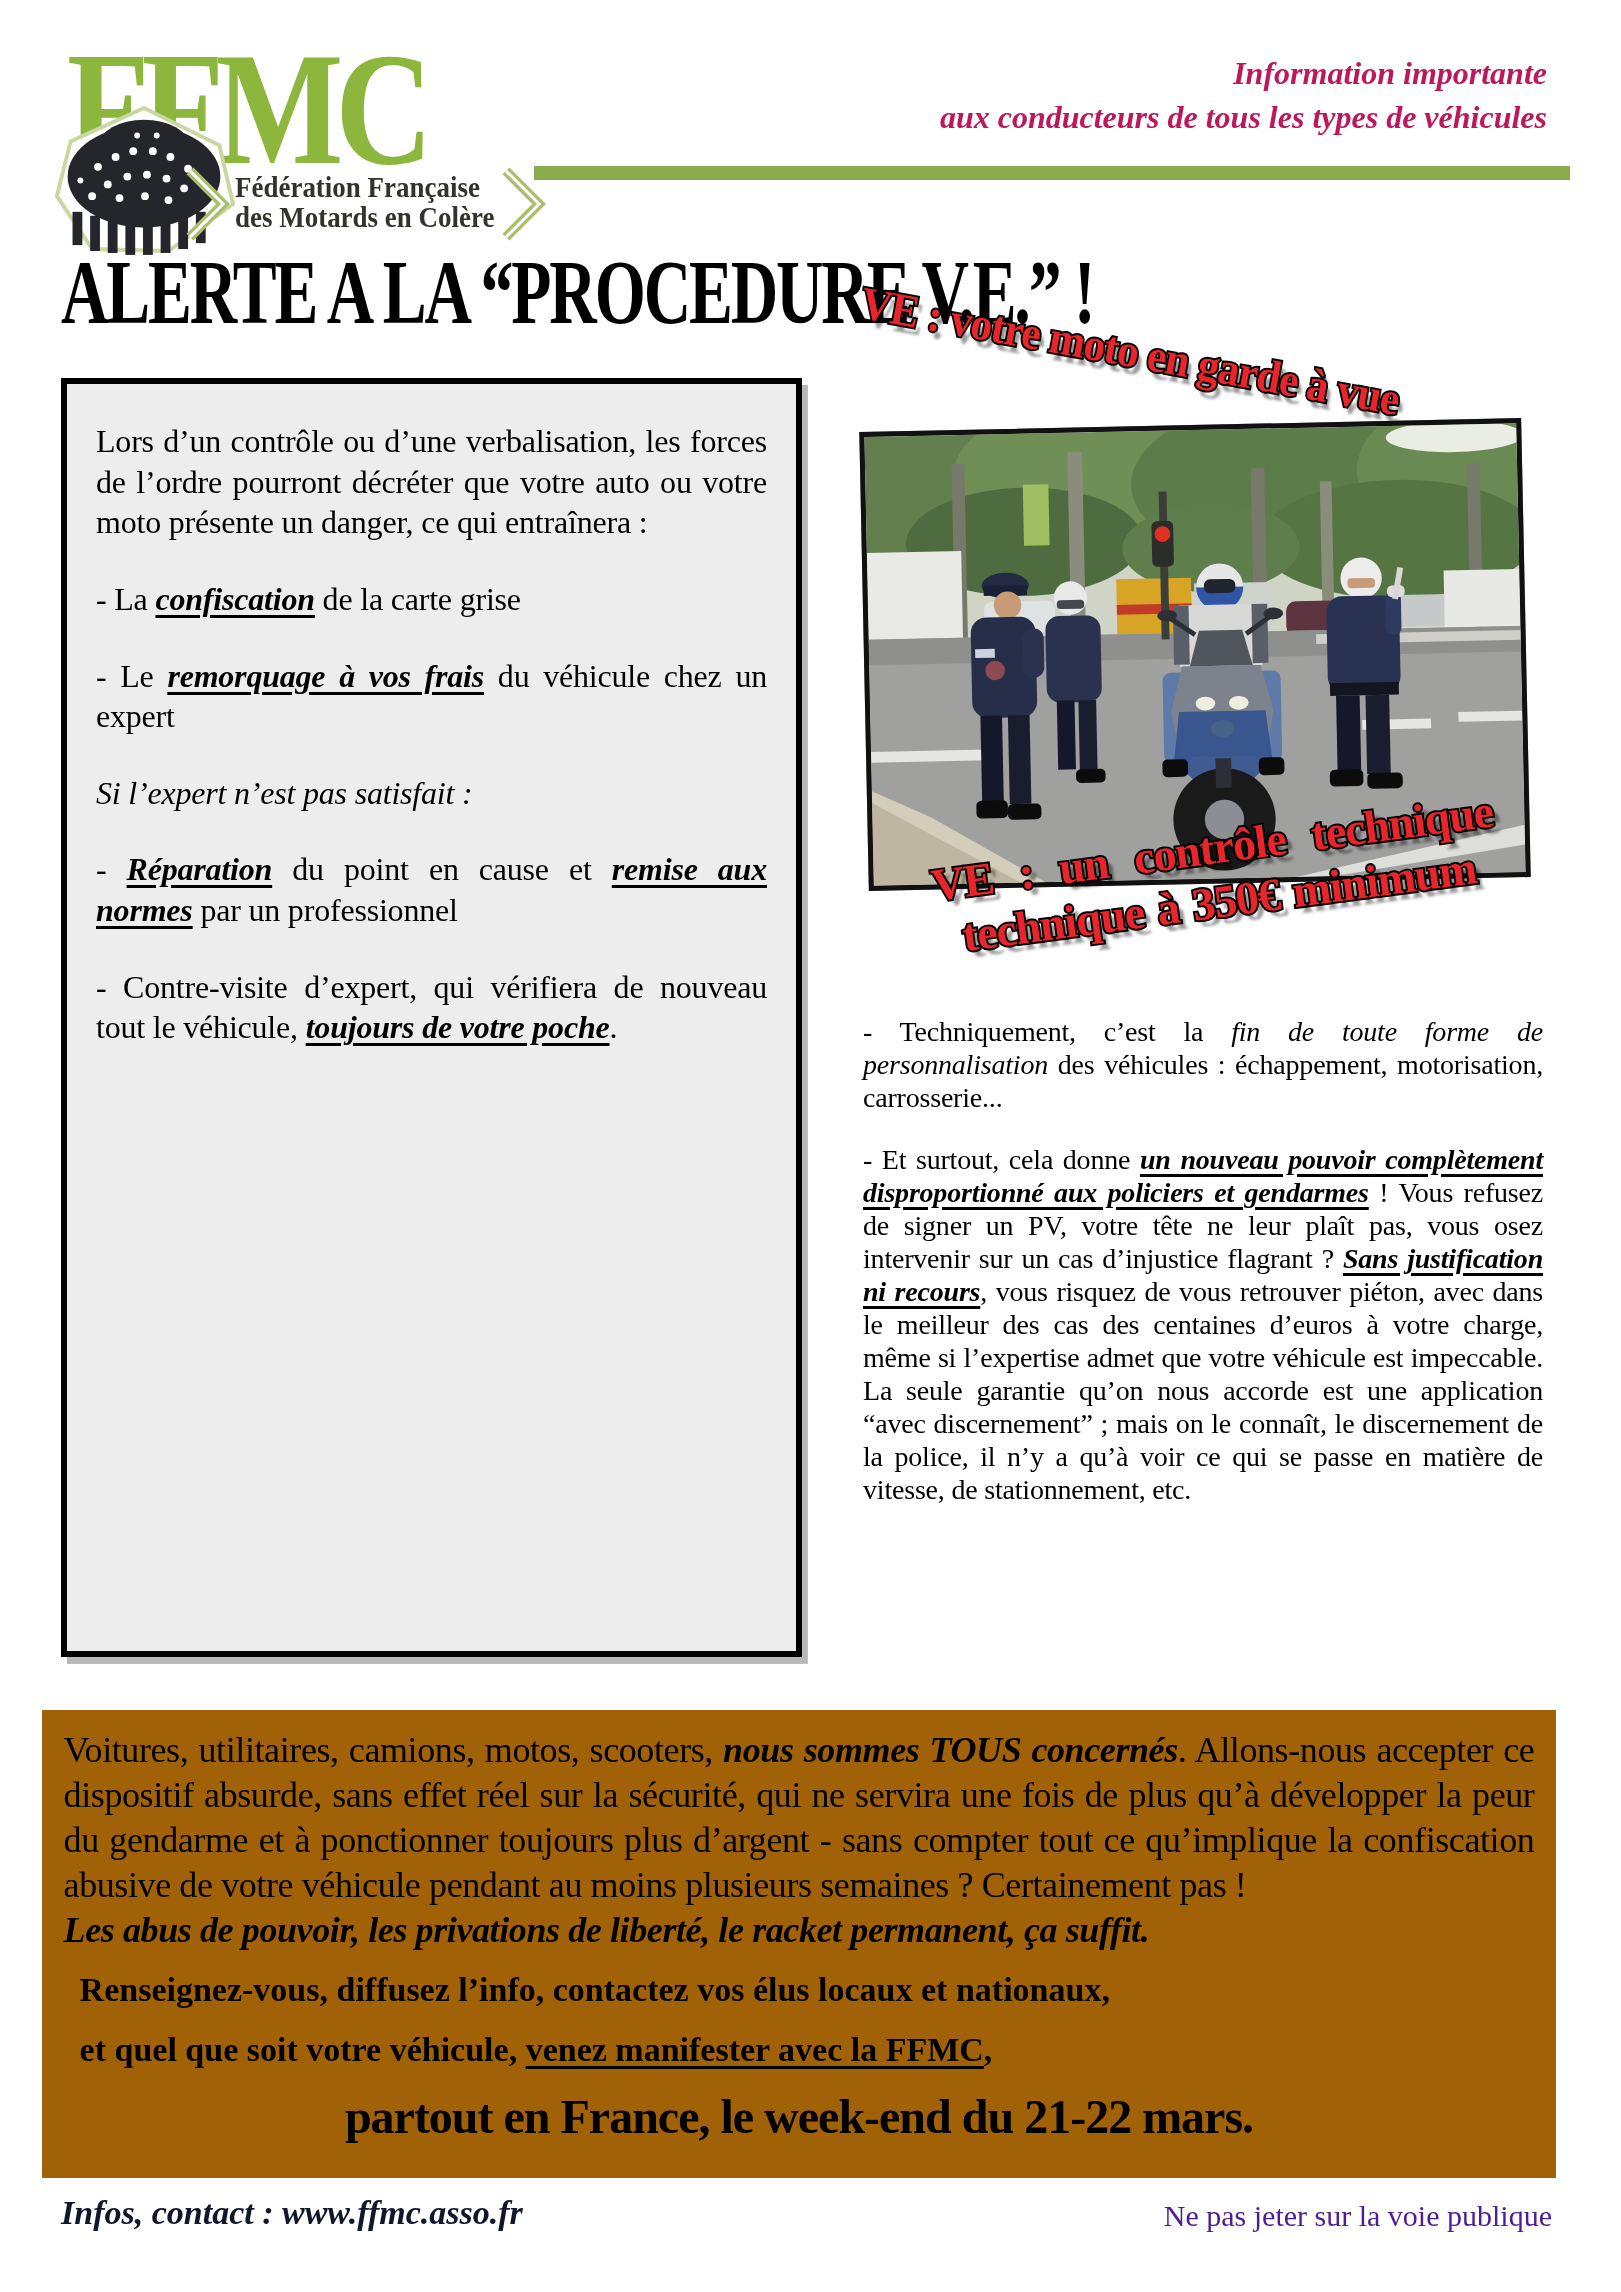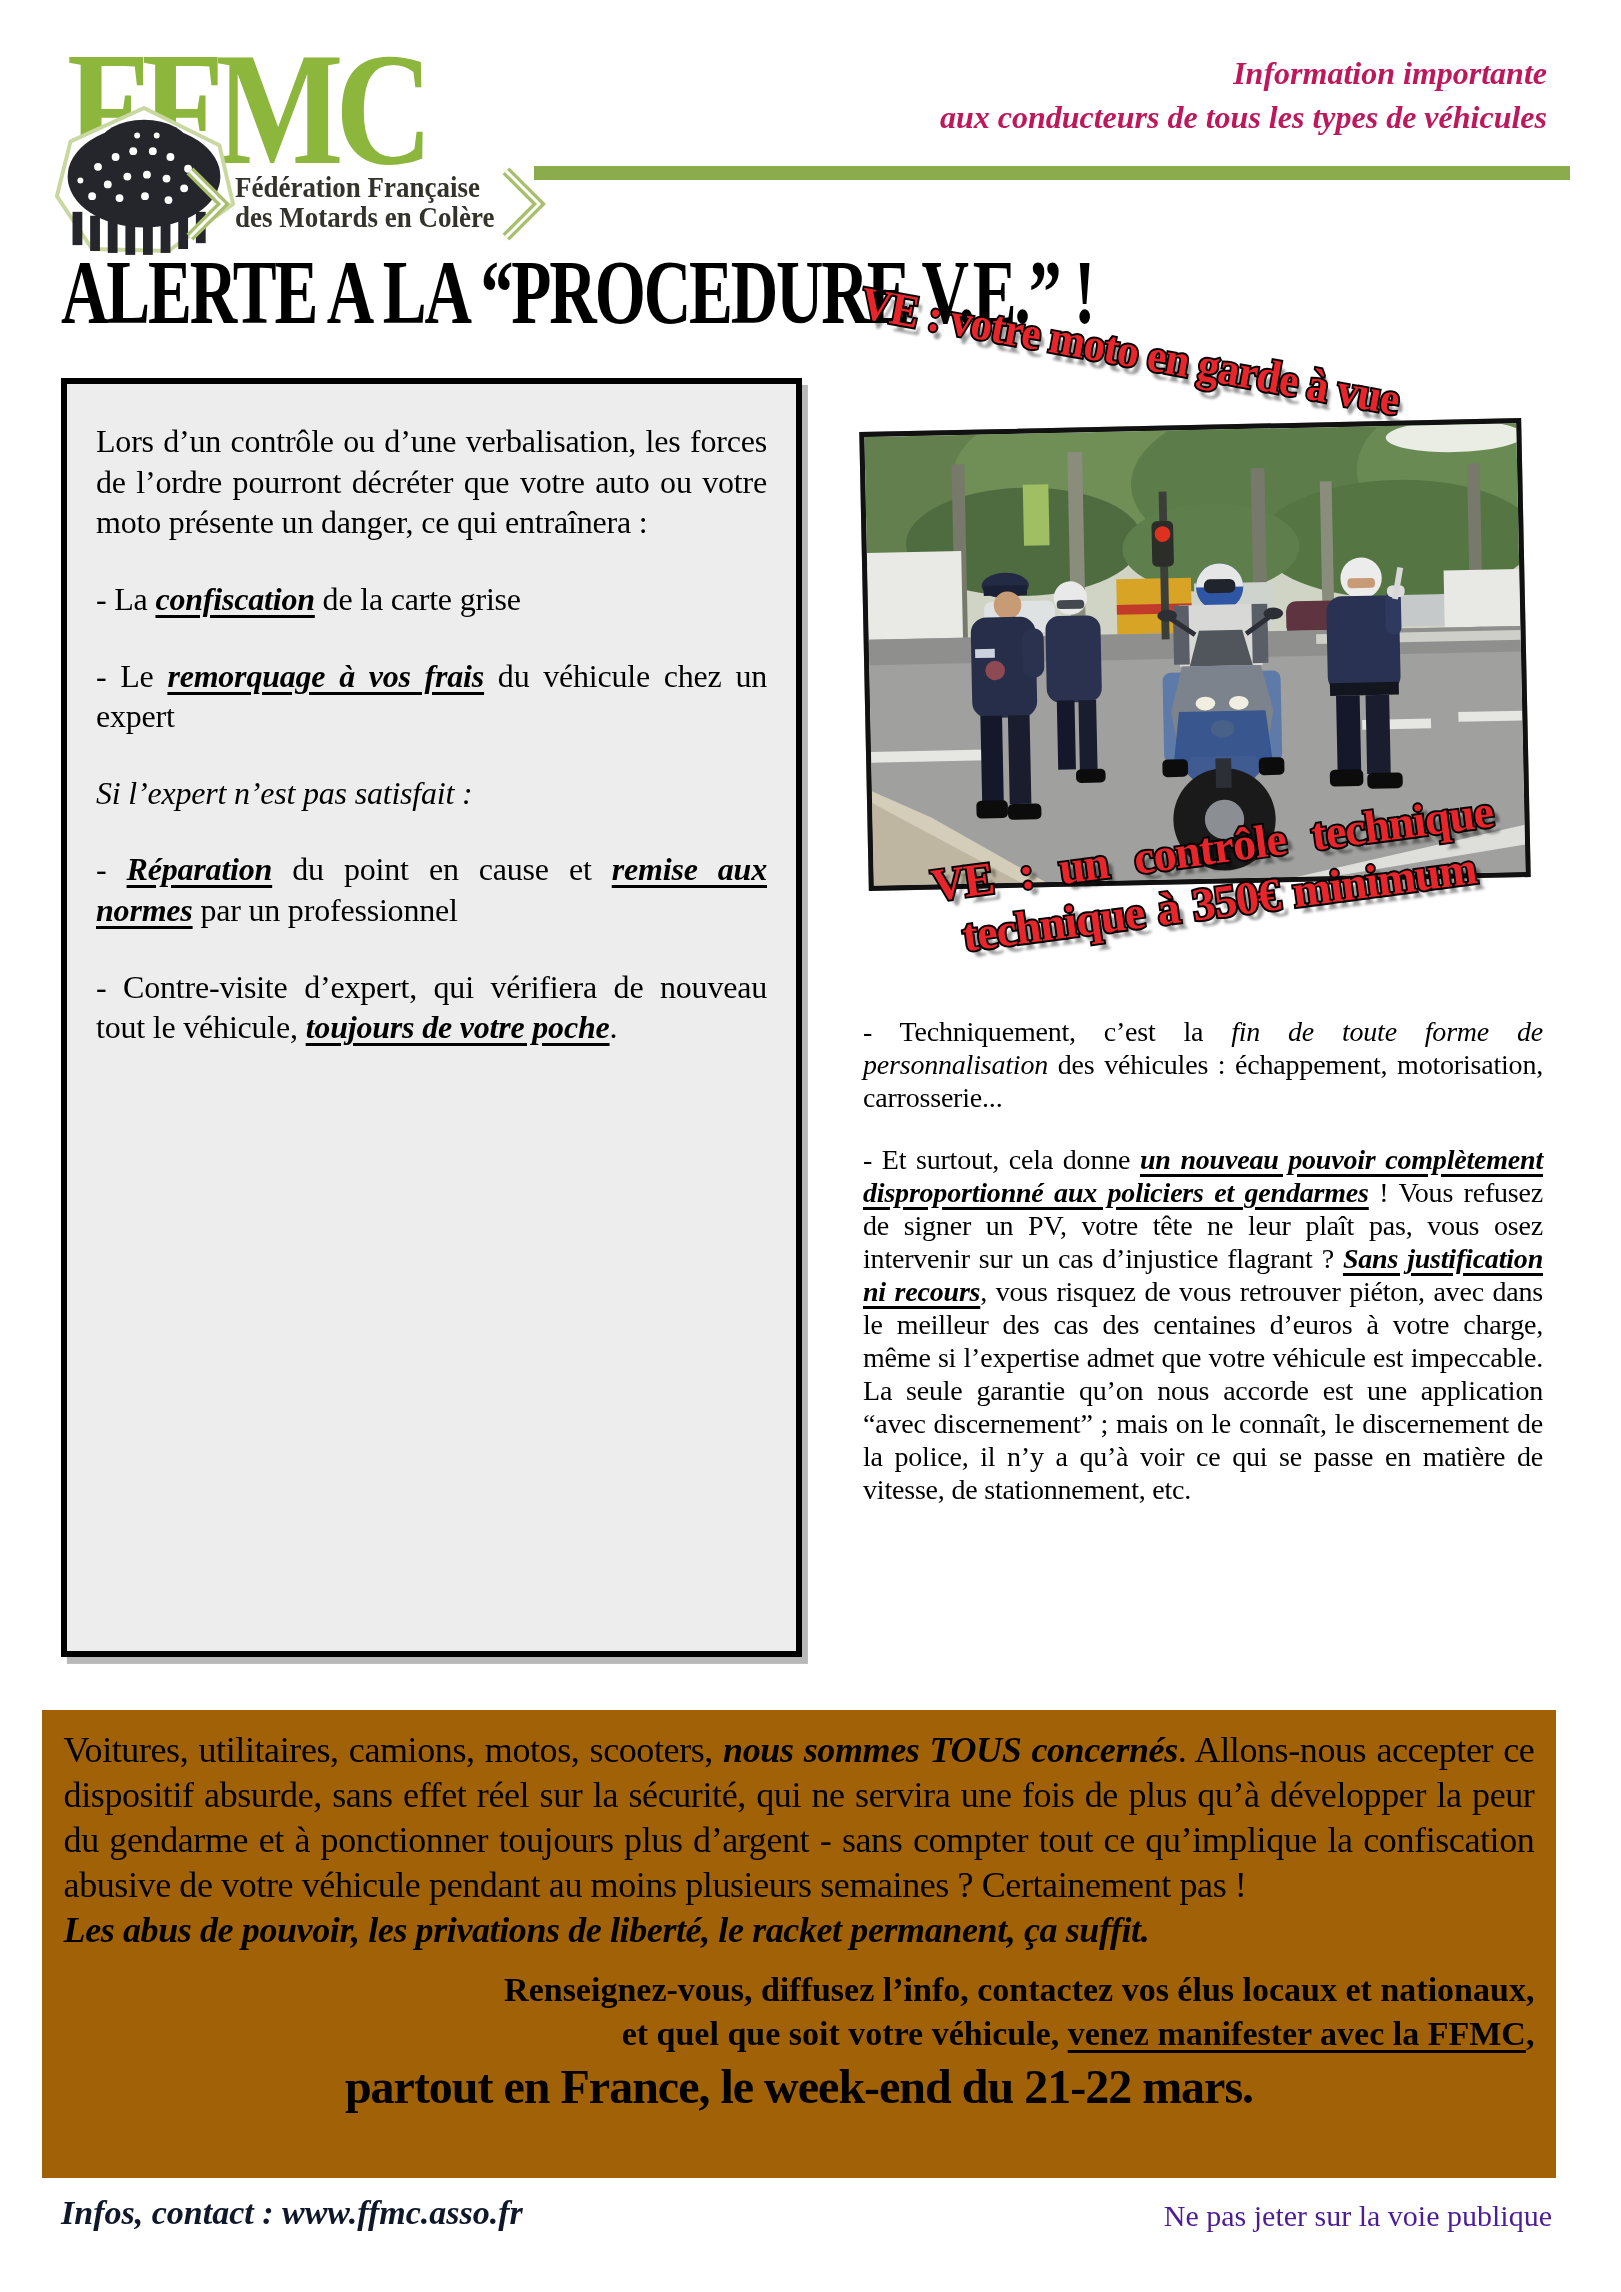--- a/index.html
+++ b/index.html
@@ -55,21 +55,21 @@
   .right-col{left:863px;top:1015px;width:680px;}
   .right-col p{margin:0 0 29px 0;font-size:28px;line-height:1.18;text-align:justify;
     letter-spacing:-0.2px;}
   .right-col p.intro{text-align:left;}
 
   
   .green-box{left:42px;top:1710px;width:1514px;height:468px;box-sizing:border-box;
     background:#a16207;padding:17.6px 21.6px 0 21.6px;}
   .green-box .gp{margin:0;font-size:36px;line-height:1.25;text-align:justify;letter-spacing:-0.4px;}
   .green-box .gp2{margin:0;font-size:36px;line-height:1.25;letter-spacing:-0.4px;}
-  .green-box .gc{margin:0;text-align:right;font-size:34px;font-weight:bold;line-height:1.3;}
+  .green-box .gc{margin:16px;text-align:left;font-size:34px;font-weight:bold;line-height:1.3;}
   .green-box .gc-first{margin-top:15.7px;}
   .green-box .gbig{margin:2px 0 0 0;text-align:center;font-size:48px;font-weight:900;
     letter-spacing:-1px;line-height:1.15;}
 
   
   .footer-left{left:61px;top:2194px;font-size:34px;font-weight:bold;font-style:italic;
     color:#0f172a;}
   .footer-right{right:69px;top:2199px;font-size:30px;color:#4c1d95;}
 </style>
 </head>

